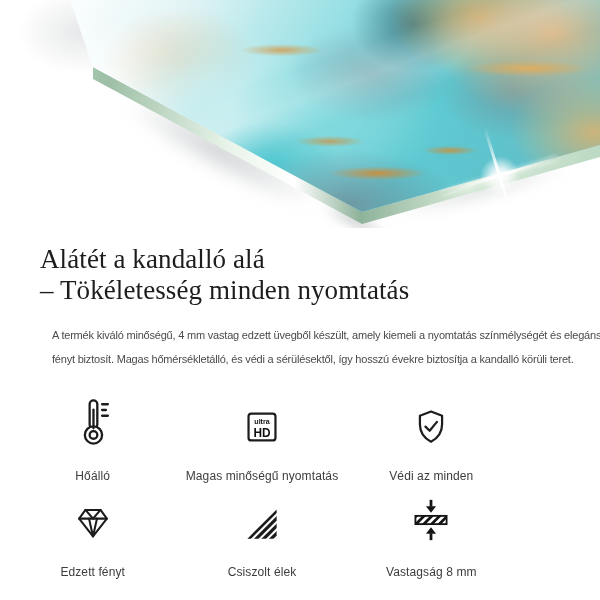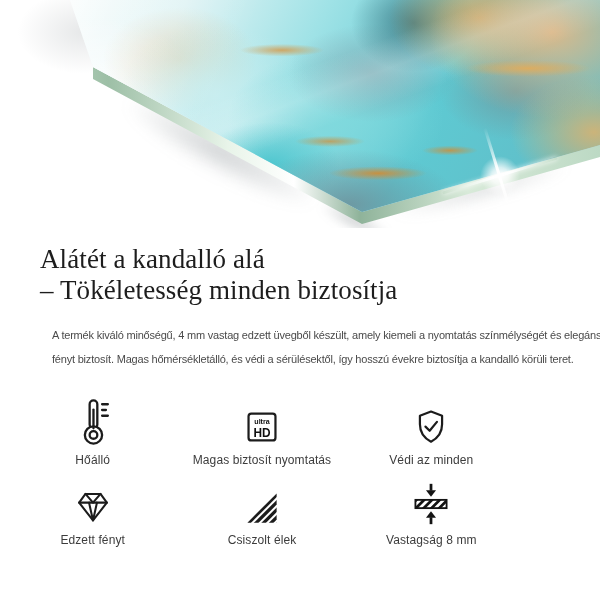--- a/index.html
+++ b/index.html
@@ -62,42 +62,42 @@
     font-weight:400;font-size:27px;line-height:31px;color:#1d1d1d;letter-spacing:.1px;}
   .heading span{display:block;}
   .desc{position:absolute;left:40px;top:311px;width:552px;margin:12px;font-size:11px;
     line-height:24px;color:#4a4a4a;letter-spacing:-.2px;}
 
   
   .features{position:absolute;left:8px;top:394px;width:508px;display:grid;
     grid-template-columns:repeat(3,1fr);row-gap:6px;}
   .feature{display:flex;flex-direction:column;align-items:center;}
   .icon-box{height:52px;display:flex;align-items:flex-end;justify-content:flex-start;}
-  .feature-label{margin-top:7px;height:15px;font-size:12px;color:#3c3c3c;letter-spacing:.1px;white-space:nowrap;}
+  .feature-label{margin-top:23px;height:15px;font-size:12px;color:#3c3c3c;letter-spacing:.1px;white-space:nowrap;}
   .ic{stroke:#1c1c1c;fill:none;stroke-linecap:round;stroke-linejoin:round;}
 </style>
 </head>
 <body>
 
 <div class="canvas">
 
   <div class="photo">
     <div class="glass-shadow s1"></div>
     <div class="glass-shadow s2"></div>
     <div class="glass-shadow s3"></div>
     <div class="glass-edge"></div>
     <div class="glass-surface"></div>
     <div class="sparkle">
       <div class="sparkle-core"></div>
     </div>
   </div>
 
   <h1 class="heading">
     <span>Alátét a kandalló alá</span>
-    <span>– Tökéletesség minden biztosítja</span>
+    <span>– Tökéletesség minden nyomtatás</span>
   </h1>
 
   <p class="desc">A termék kiváló minőségű, 4 mm vastag edzett üvegből készült, amely kiemeli a nyomtatás színmélységét és elegáns fényt biztosít. Magas hőmérsékletálló, és védi a sérülésektől, így hosszú évekre biztosítja a kandalló körüli teret.</p>
 
   <div class="features">
 
     <div class="feature">
       <div class="icon-box">
         <svg width="46" height="48" viewBox="0 0 48 50" class="ic" stroke-width="2.4">
           <rect x="20.5" y="2.5" width="8" height="29" rx="4"></rect>
@@ -111,21 +111,21 @@
     </div>
 
     <div class="feature">
       <div class="icon-box">
         <svg width="38" height="38" viewBox="0 0 48 48" class="ic" stroke-width="2.8">
           <rect x="7" y="7" width="34" height="34" rx="3.5"></rect>
           <text x="24" y="20.5" text-anchor="middle" font-size="9" font-weight="700" font-family="Liberation Sans, sans-serif" fill="#101010" stroke="none">ultra</text>
           <text x="24" y="36" text-anchor="middle" font-size="15" font-weight="700" font-family="Liberation Sans, sans-serif" fill="#101010" stroke="none">HD</text>
         </svg>
       </div>
-      <div class="feature-label">Magas biztosít nyomtatás</div>
+      <div class="feature-label">Magas minőségű nyomtatás</div>
     </div>
 
     <div class="feature">
       <div class="icon-box">
         <svg width="38" height="38" viewBox="0 0 48 48" class="ic" stroke-width="2.8">
           <path d="M24 4.5 L38 9.8 V20.5 C38 31 31.6 38.6 24 42.5 C16.4 38.6 10 31 10 20.5 V9.8 Z"></path>
           <path d="M17 23.5 L22.3 28.8 L31.5 17.5"></path>
         </svg>
       </div>
       <div class="feature-label">Védi az minden</div>

